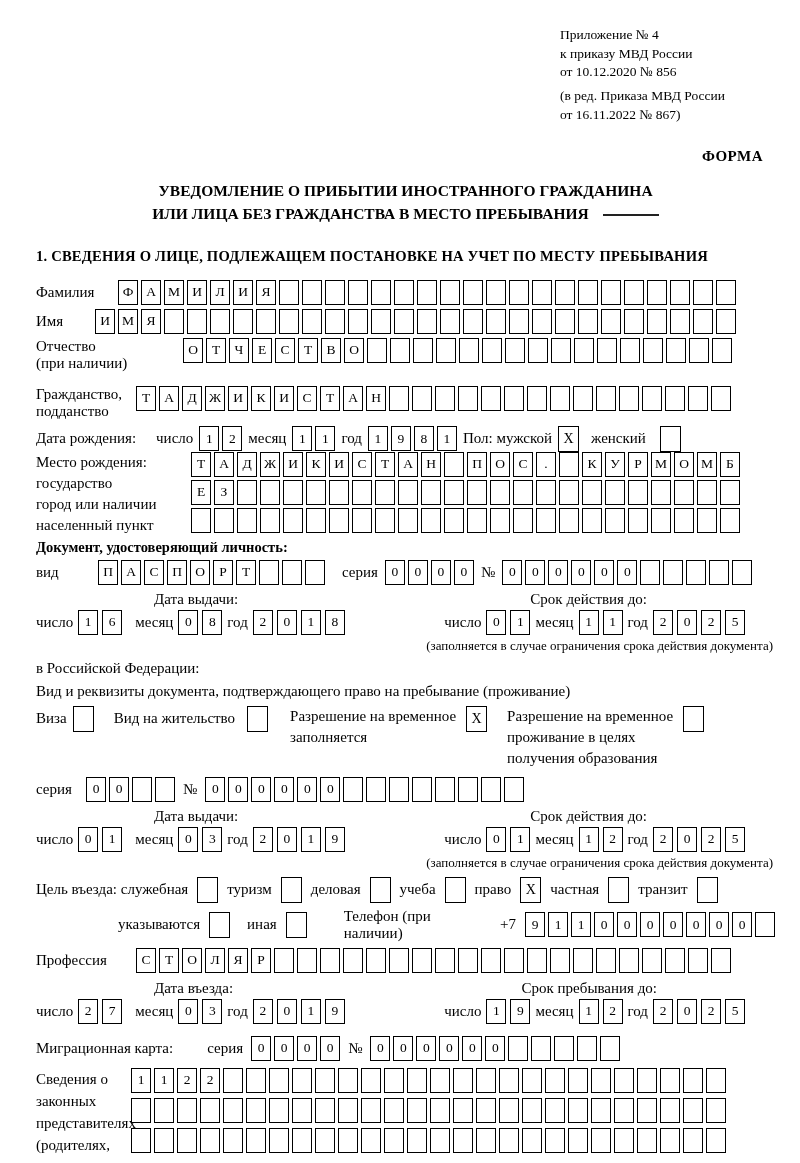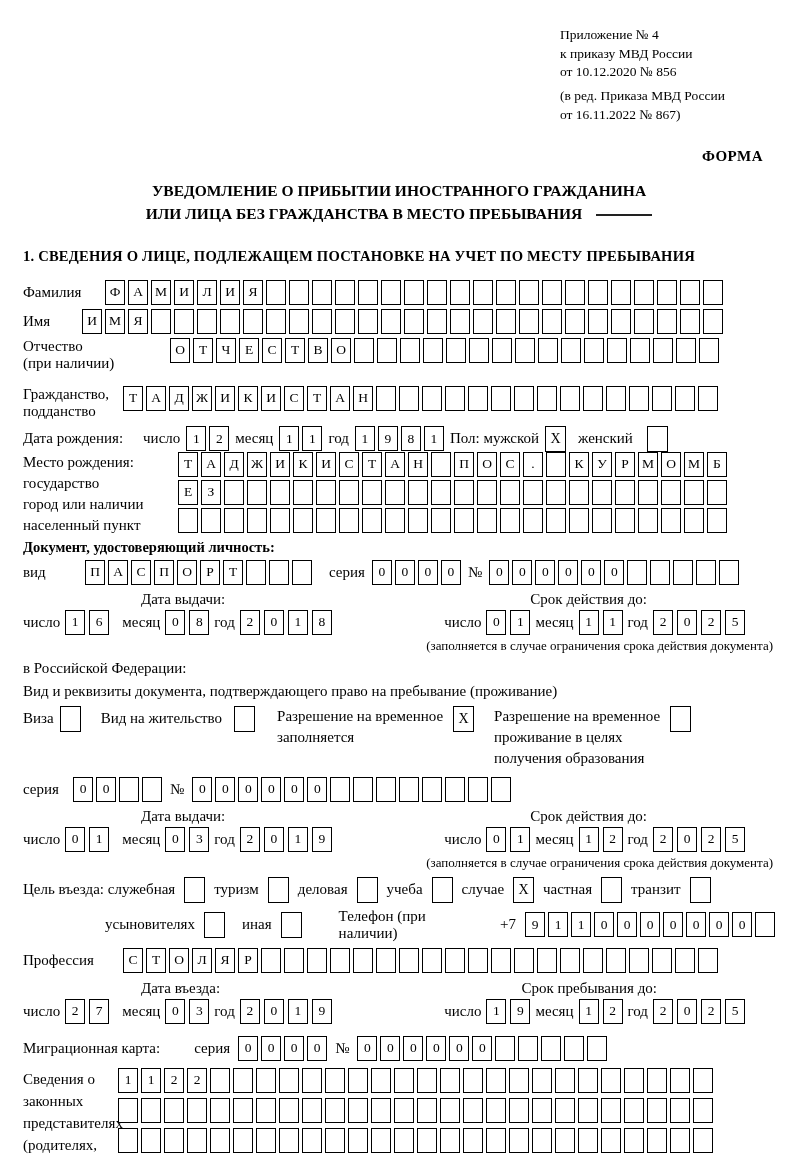--- a/index.html
+++ b/index.html
@@ -2,21 +2,21 @@
 <html><head>
 <meta charset="utf-8">
 <style>
   * { margin:0; padding:0; box-sizing:border-box; }
   html,body { background:#fff; }
   body {
     width:800px; height:1163px; overflow:hidden;
     font-family:"Liberation Serif", serif;
     color:#000; font-size:15px;
   }
-  .page { position:relative; width:800px; height:1163px; padding:26px 25px 0 23px; }
+  .page { position:relative; width:800px; height:1163px; padding:26px 25px 0 36px; }
 
   
   .hdr { margin-left:auto; width:215px; font-size:13.5px; line-height:1.38; }
   .hdr .amend { margin-top:5px; }
   .forma { text-align:right; font-weight:bold; margin-top:24px; margin-right:12px; letter-spacing:.5px; }
 
   .title { text-align:center; font-weight:bold; font-size:15.5px; line-height:1.5; margin-top:14px; }
   .uline { display:inline-block; width:56px; border-bottom:2px solid #222; margin-left:14px; transform:translateY(-3px); }
 
   .sec1 { font-weight:bold; font-size:14.6px; margin-top:22px; letter-spacing:.2px; }
@@ -503,29 +503,29 @@
 
   <div class="row" style="margin-top:6px; gap:9px">
     <span>Цель въезда: служебная</span>
     <span class="cb"></span>
     <span>туризм</span>
     <span class="cb"></span>
     <span>деловая</span>
     <span class="cb"></span>
     <span>учеба</span>
     <span class="cb"></span>
-    <span>случае</span>
+    <span>право</span>
     <span class="cb">X</span>
     <span>частная</span>
     <span class="cb"></span>
     <span>транзит</span>
     <span class="cb"></span>
   </div>
   <div class="row" style="margin-top:5px; gap:9px">
-    <span style="margin-left:82px">усыновителях</span>
+    <span style="margin-left:82px">указываются</span>
     <span class="cb"></span>
     <span style="margin-left:8px">иная</span>
     <span class="cb"></span>
     <span style="margin-left:28px">Телефон (при наличии)</span>
     <span style="margin-left:18px">+7</span>
     <span class="cellrow">
         <span class="cell">9</span>
         <span class="cell">1</span>
         <span class="cell">1</span>
         <span class="cell">0</span>

